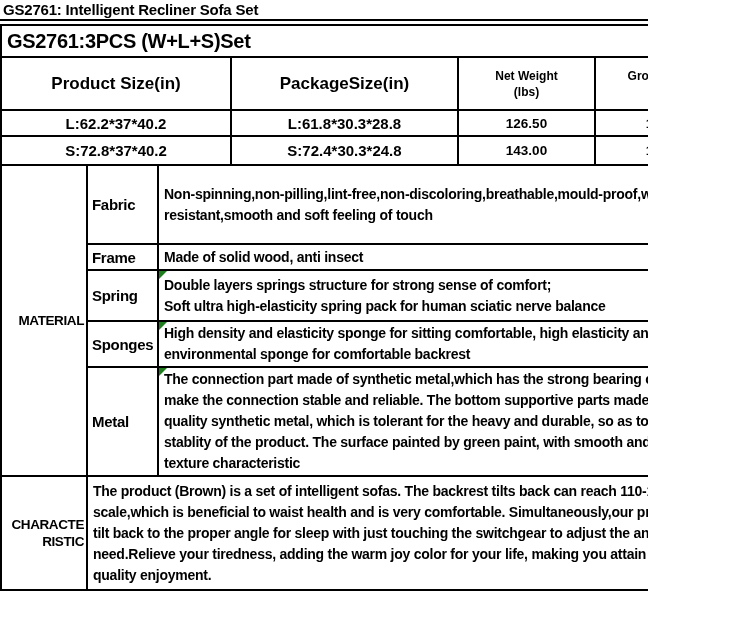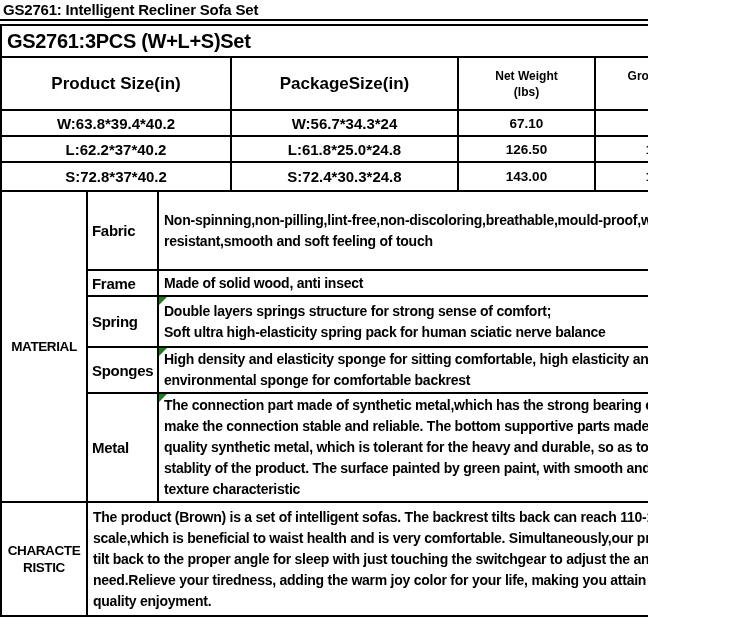--- a/index.html
+++ b/index.html
@@ -27,21 +27,21 @@
     font-size:20px;letter-spacing:-0.3px;height:32px;padding-left:5px;
   }
   .col-hd-big{font-size:17px;text-align:center;height:53px;}
   .col-hd-small{font-size:12px;text-align:center;line-height:16px;}
   .size-cell{font-size:15px;text-align:center;height:26px;}
   .weight-cell{font-size:13.5px;text-align:center;}
   .row-w .size-cell,.row-w .weight-cell{height:26px;}
   .row-l .size-cell,.row-l .weight-cell{height:26px;}
   .row-s .size-cell,.row-s .weight-cell{height:29px;margin-top:16px;}
   .section-label{
-    font-size:13.5px;text-align:center;padding:1px 2px;
+    font-size:13.5px;text-align:right;padding:1px 2px;
     word-break:break-all;line-height:17px;letter-spacing:-0.4px;
   }
   .sub-label{font-size:15px;padding-left:4px;letter-spacing:-0.3px;}
   .desc{
     font-size:14px;line-height:21px;padding-left:5px;padding-right:16px;
     letter-spacing:-0.25px;
   }
   .h-fabric{height:79px;}
   .h-frame{height:26px;}
   .h-spring{height:51px;}
@@ -73,29 +73,23 @@
       <td class="merged-header" colspan="4">GS2761:3PCS (W+L+S)Set</td>
     </tr>
     <tr>
       <td class="col-hd-big">Product Size(in)</td>
       <td class="col-hd-big">PackageSize(in)</td>
       <td class="col-hd-small">Net Weight
 (lbs)</td>
       <td class="col-hd-small">Gross Weight
 (lbs)</td>
     </tr>
-    <tr class="row-w">
-      <td class="size-cell">W:63.8*39.4*40.2</td>
-      <td class="size-cell">W:56.7*34.3*24</td>
-      <td class="weight-cell">67.10</td>
-      <td class="weight-cell">79.20</td>
-    </tr>
     <tr class="row-l">
       <td class="size-cell">L:62.2*37*40.2</td>
-      <td class="size-cell">L:61.8*25.0*24.8</td>
+      <td class="size-cell">L:61.8*30.3*28.8</td>
       <td class="weight-cell">126.50</td>
       <td class="weight-cell">140.80</td>
     </tr>
     <tr class="row-s">
       <td class="size-cell">S:72.8*37*40.2</td>
       <td class="size-cell">S:72.4*30.3*24.8</td>
       <td class="weight-cell">143.00</td>
       <td class="weight-cell">158.40</td>
     </tr>
   </tbody>

